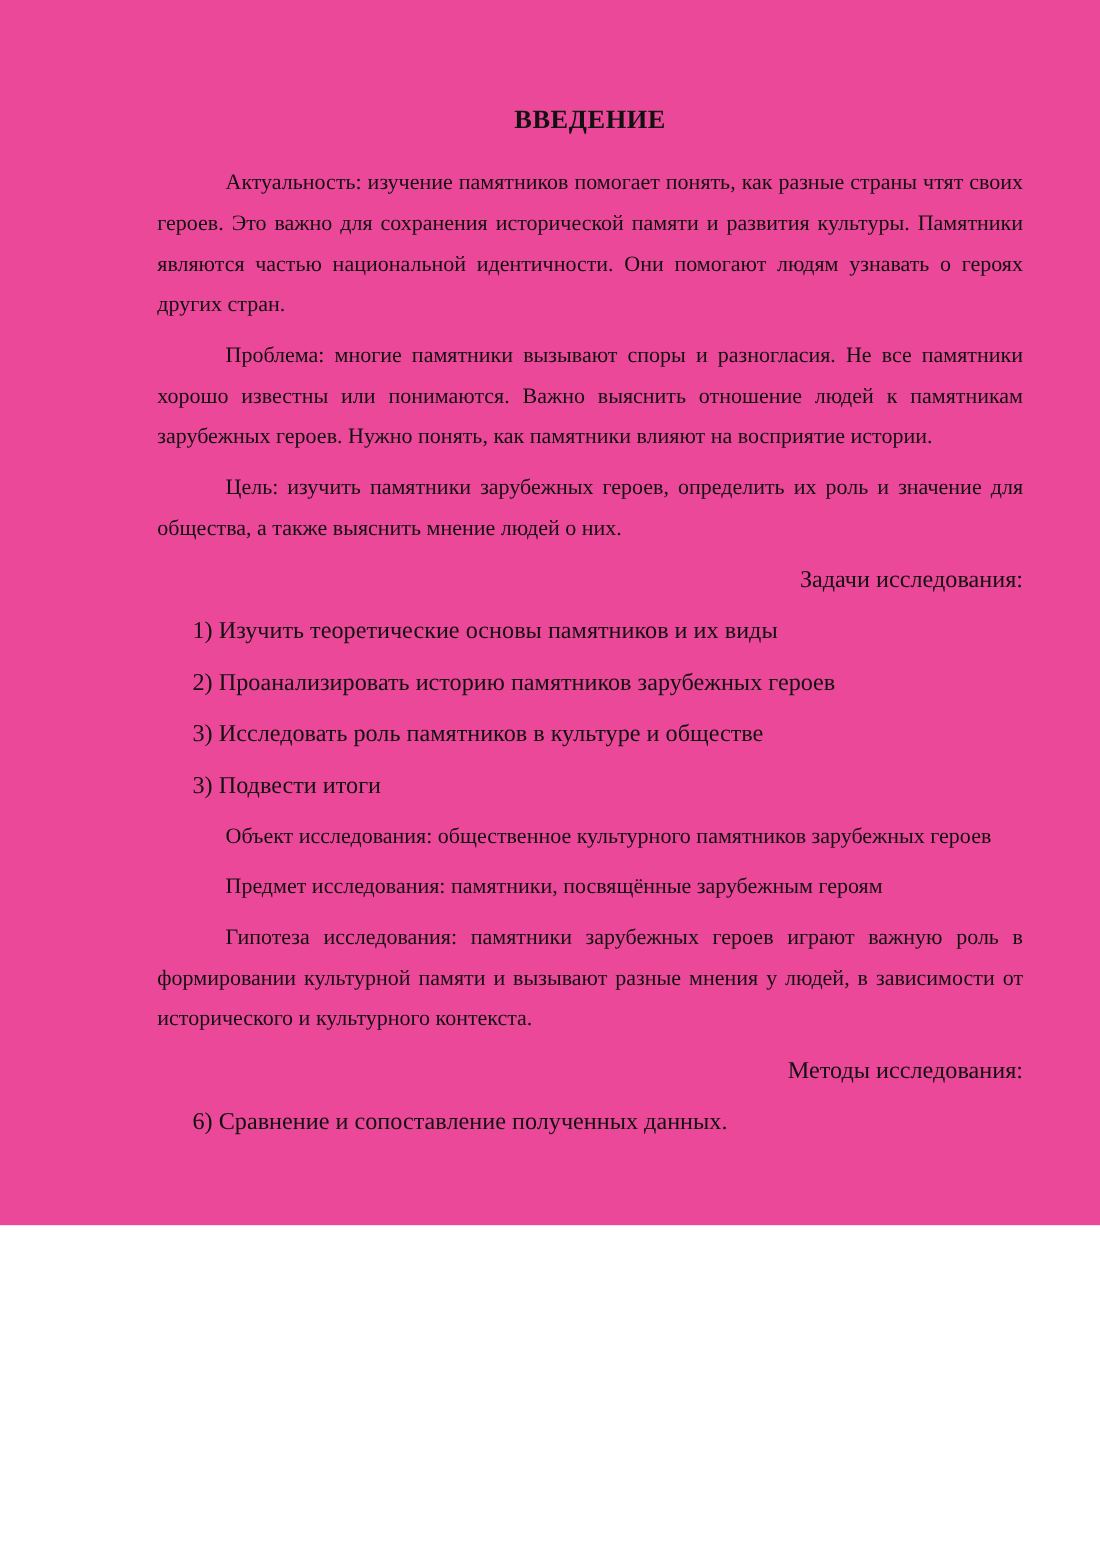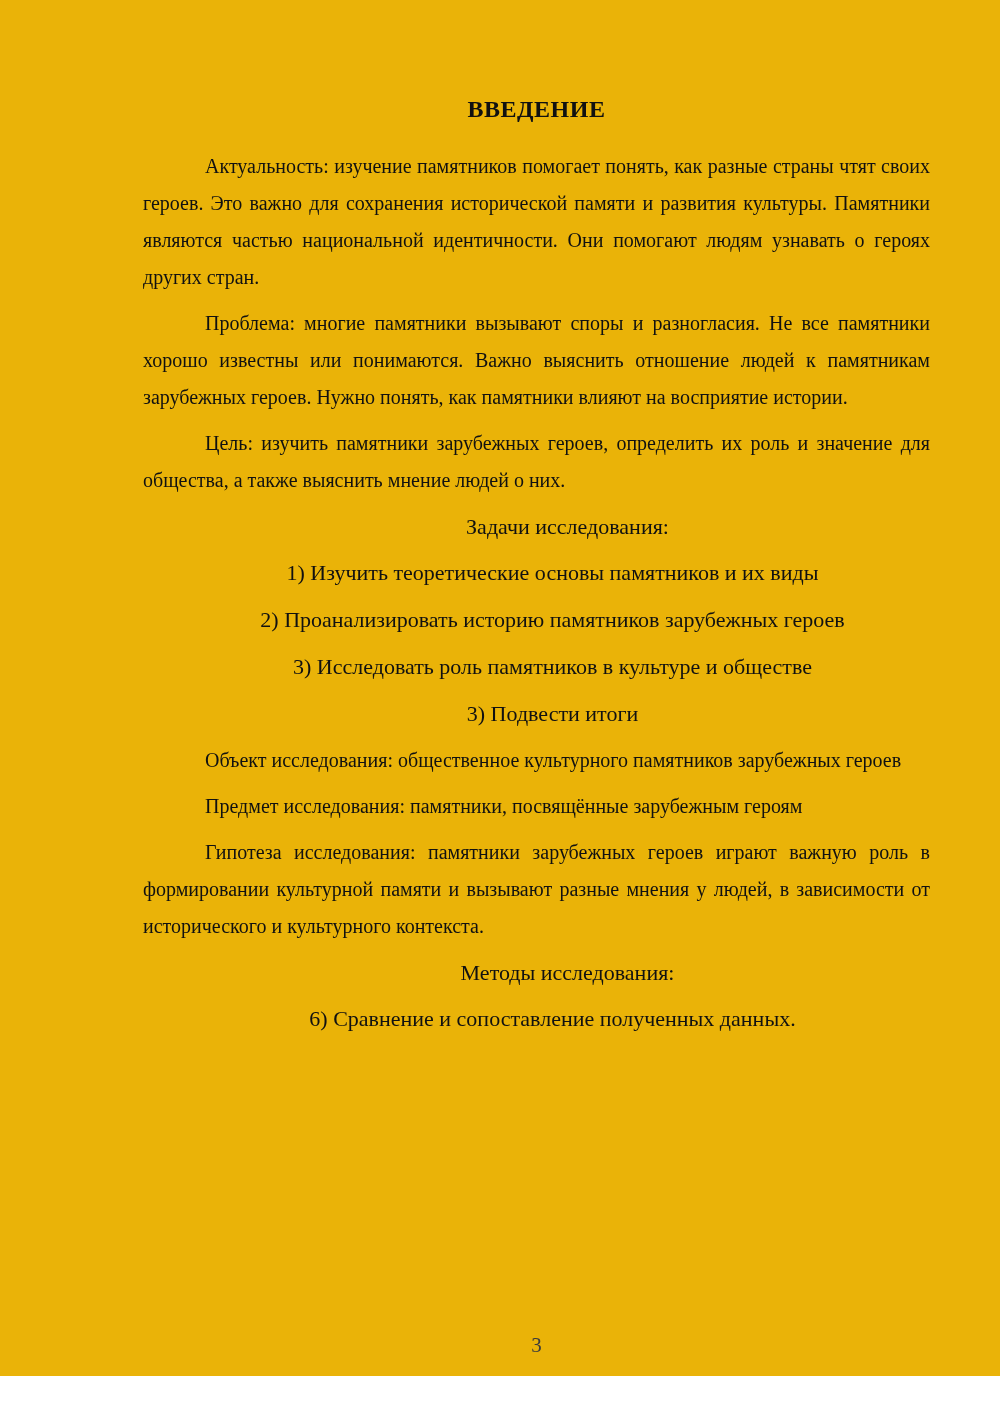--- a/index.html
+++ b/index.html
@@ -3,22 +3,22 @@
 <meta charset="utf-8">
 <style>
   html, body {
     margin: 0;
     padding: 0;
     background: #ffffff;
   }
   .page {
     position: relative;
     width: 1000px;
-    height: 1376px;
-    background: #eab308;
+    height: 1114px;
+    background: #ec4899;
     font-family: "Liberation Serif", "DejaVu Serif", serif;
     color: #111111;
     overflow: hidden;
   }
   .content {
     position: absolute;
     left: 143px;
     top: 94px;
     width: 787px;
   }
@@ -33,28 +33,28 @@
   .para {
     font-size: 20px;
     line-height: 37px;
     text-align: justify;
     text-indent: 62px;
     margin: 0 0 9px 0;
   }
   .heading-para {
     font-size: 22px;
     line-height: 37px;
-    text-align: center;
+    text-align: right;
     text-indent: 62px;
     margin: 0 0 9px 0;
   }
   .list-item {
     font-size: 22px;
     line-height: 37px;
-    text-align: center;
+    text-align: left;
     padding-left: 32px;
     margin: 0 0 10px 0;
   }
   .page-number {
     position: absolute;
     top: 1330px;
     left: 143px;
     width: 787px;
     text-align: center;
     font-size: 21px;

